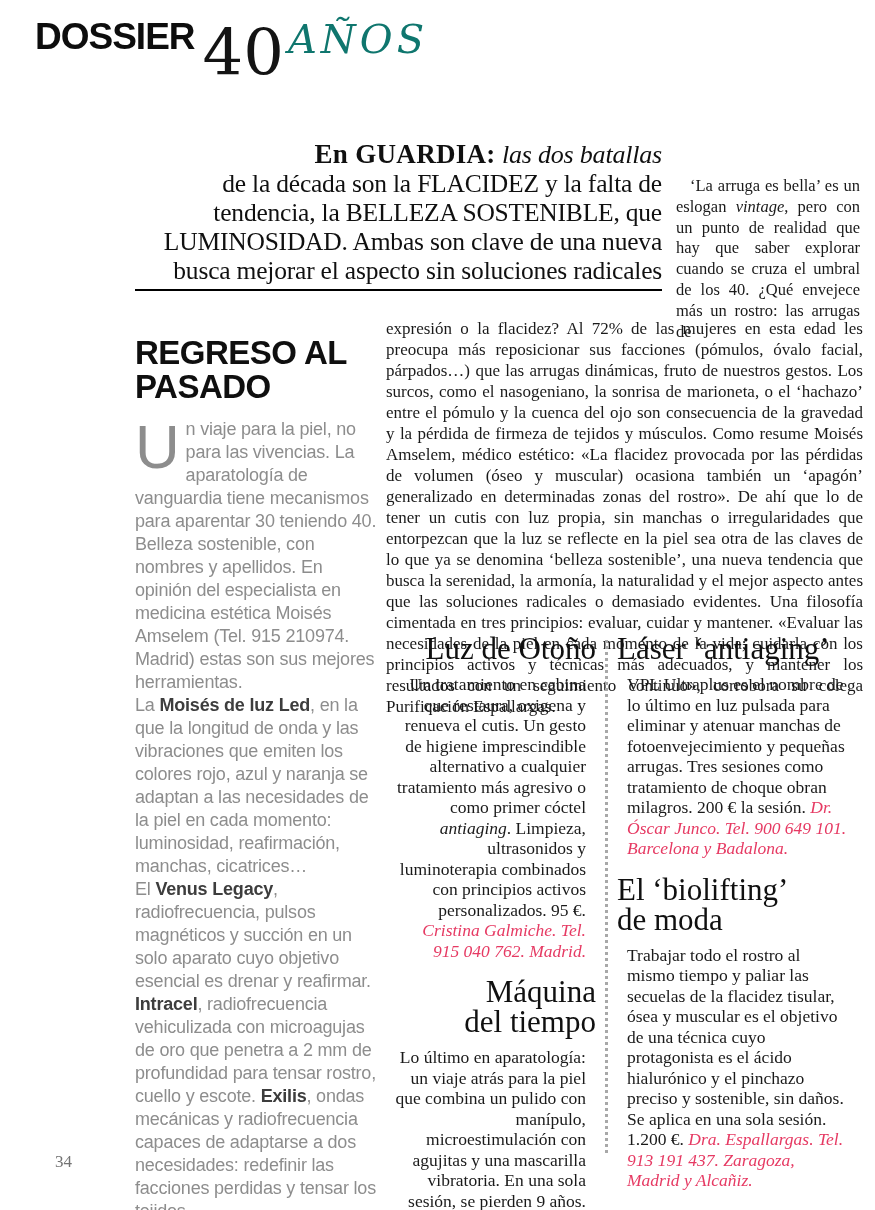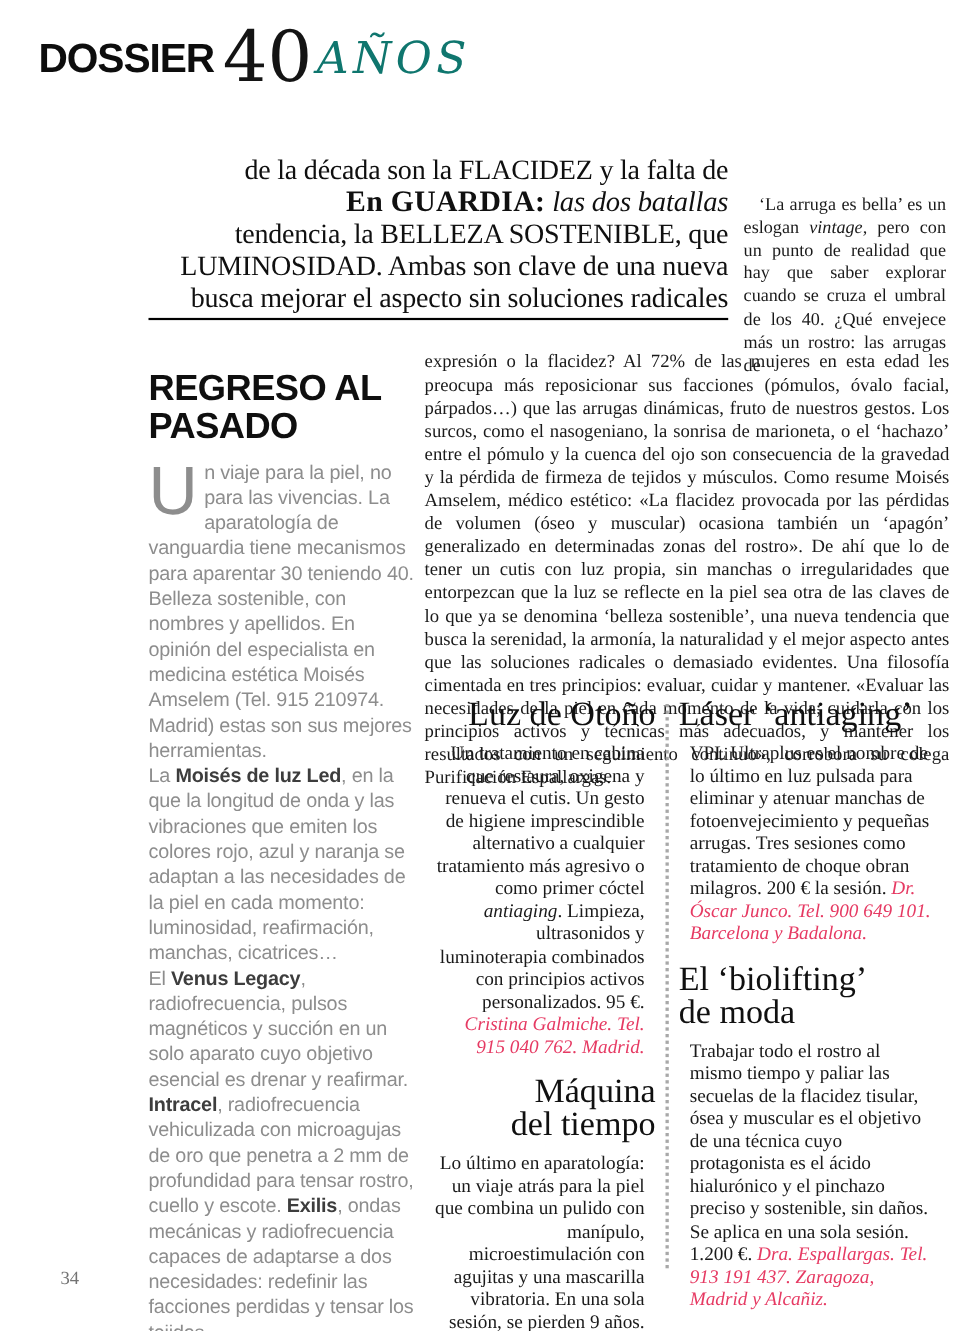--- a/index.html
+++ b/index.html
@@ -1,20 +1,20 @@
 <!DOCTYPE html>
 <html><head>
 <meta charset="utf-8">
 <style>
   html,body{margin:0;padding:0;background:#ffffff;}
   .page{position:relative;width:875px;height:1210px;background:#ffffff;overflow:hidden;
         font-family:"Liberation Serif",serif;color:#1a1a1a;}
 
   
-  .masthead{position:absolute;left:35px;top:16px;display:flex;align-items:center;}
+  .masthead{position:absolute;left:35px;top:16px;display:flex;align-items:flex-start;}
   .mh-dossier{font-family:"Liberation Sans",sans-serif;font-weight:bold;font-size:37px;
               letter-spacing:-1px;color:#0d0d0d;}
   .mh-number{font-family:"DejaVu Serif",serif;font-size:64px;font-weight:normal;
              margin-left:8px;color:#141414;}
   .mh-anos{font-family:"DejaVu Serif",serif;font-style:italic;font-size:40px;
            letter-spacing:4px;margin-left:4px;color:#0f766e;}
 
   
   .headline{position:absolute;left:135px;top:140px;width:527px;text-align:right;
             font-size:25.5px;line-height:29px;letter-spacing:-0.2px;color:#101010;}
@@ -61,22 +61,22 @@
 
 <div class="page">
 
   <header class="masthead">
     <span class="mh-dossier">DOSSIER</span>
     <span class="mh-number">40</span>
     <span class="mh-anos">AÑOS</span>
   </header>
 
   <div class="headline">
+    <div><span class="hl-bold">En GUARDIA:</span><span class="hl-italic"> las dos batallas</span></div>
     <div>de la década son la FLACIDEZ y la falta de</div>
-    <div><span class="hl-bold">En GUARDIA:</span><span class="hl-italic"> las dos batallas</span></div>
     <div>tendencia, la BELLEZA SOSTENIBLE, que</div>
     <div>LUMINOSIDAD. Ambas son clave de una nueva</div>
     <div>busca mejorar el aspecto sin soluciones radicales</div>
   </div>
   <div class="headline-rule"></div>
 
   <div class="intro">
     <span class="ind"></span><span>‘La arruga es bella’ es un eslogan </span><span class="i" style="font-style:italic">vintage</span><span>, pero con un punto de realidad que hay que saber explorar cuando se cruza el umbral de los 40. ¿Qué envejece más un rostro: las arrugas de</span>
   </div>
 

